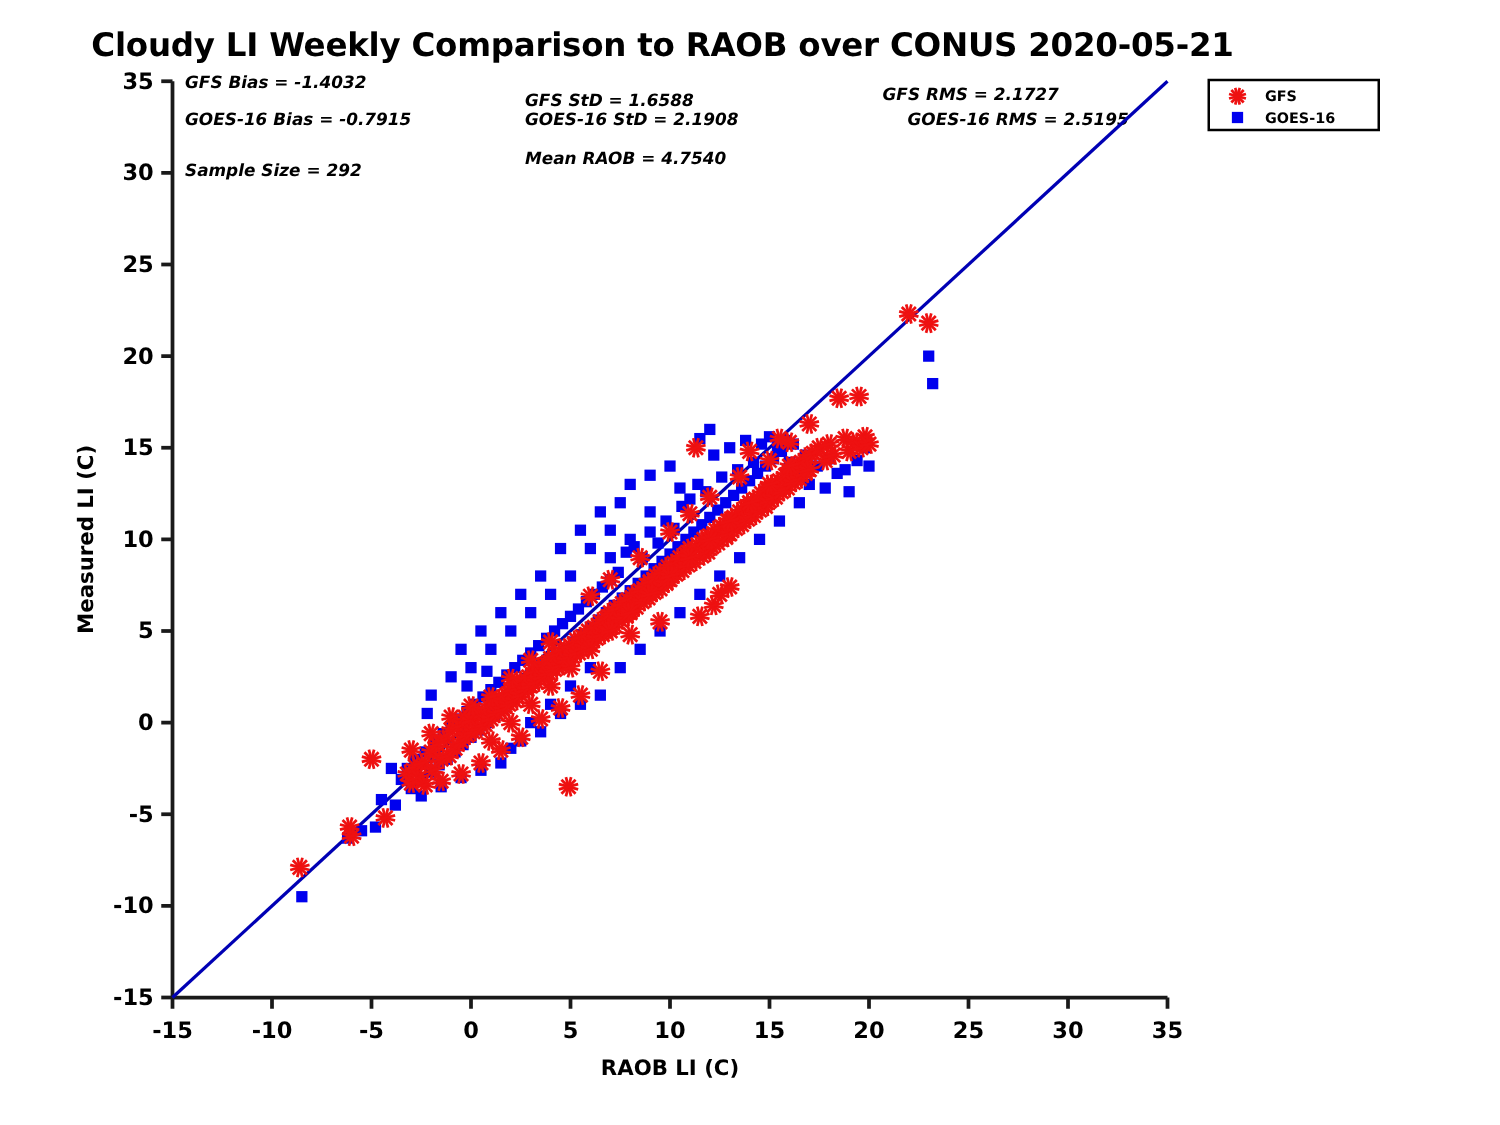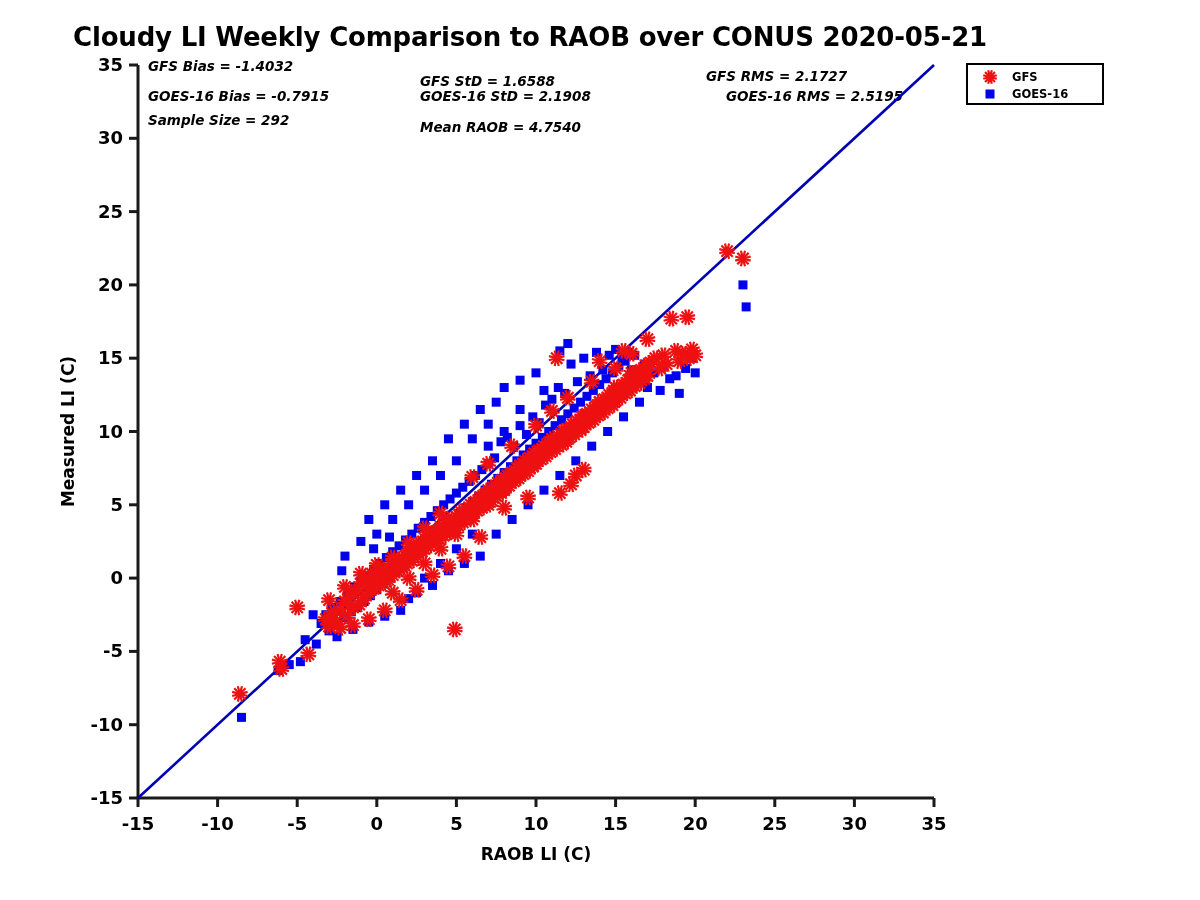--- a/index.html
+++ b/index.html
@@ -93,21 +93,21 @@
 
   <div id="chart-title">Cloudy LI Weekly Comparison to RAOB over CONUS 2020-05-21</div>
 
   <div id="annotations-layer">
       <div class="stat-text" style="left: 148px; top: 58px;">GFS Bias = -1.4032</div>
       <div class="stat-text" style="left: 420px; top: 73px;">GFS StD = 1.6588</div>
       <div class="stat-text" style="left: 706px; top: 68px;">GFS RMS = 2.1727</div>
       <div class="stat-text" style="left: 148px; top: 88px;">GOES-16 Bias = -0.7915</div>
       <div class="stat-text" style="left: 420px; top: 88px;">GOES-16 StD = 2.1908</div>
       <div class="stat-text" style="left: 726px; top: 88px;">GOES-16 RMS = 2.5195</div>
-      <div class="stat-text" style="left: 148px; top: 112px; text-align: center;">Sample Size = 292</div>
+      <div class="stat-text" style="left: 148px; top: 129px; text-align: center;">Sample Size = 292</div>
       <div class="stat-text" style="left: 420px; top: 119px;">Mean RAOB = 4.7540</div>
     </div>
 
   <svg id="plot-svg" width="1200" height="900">
     <g id="axes-layer">
         <line x1="138" y1="798" x2="934" y2="798" stroke="#1a1a1a" stroke-width="3"></line>
         <line x1="138" y1="798" x2="138" y2="65" stroke="#1a1a1a" stroke-width="3"></line>
         <line x1="138" y1="798" x2="138" y2="807" stroke="#1a1a1a" stroke-width="3"></line>
         <text x="138" y="830" text-anchor="middle" class="axis-tick-label">-15</text>
         <line x1="217.60000000000002" y1="798" x2="217.60000000000002" y2="807" stroke="#1a1a1a" stroke-width="3"></line>

